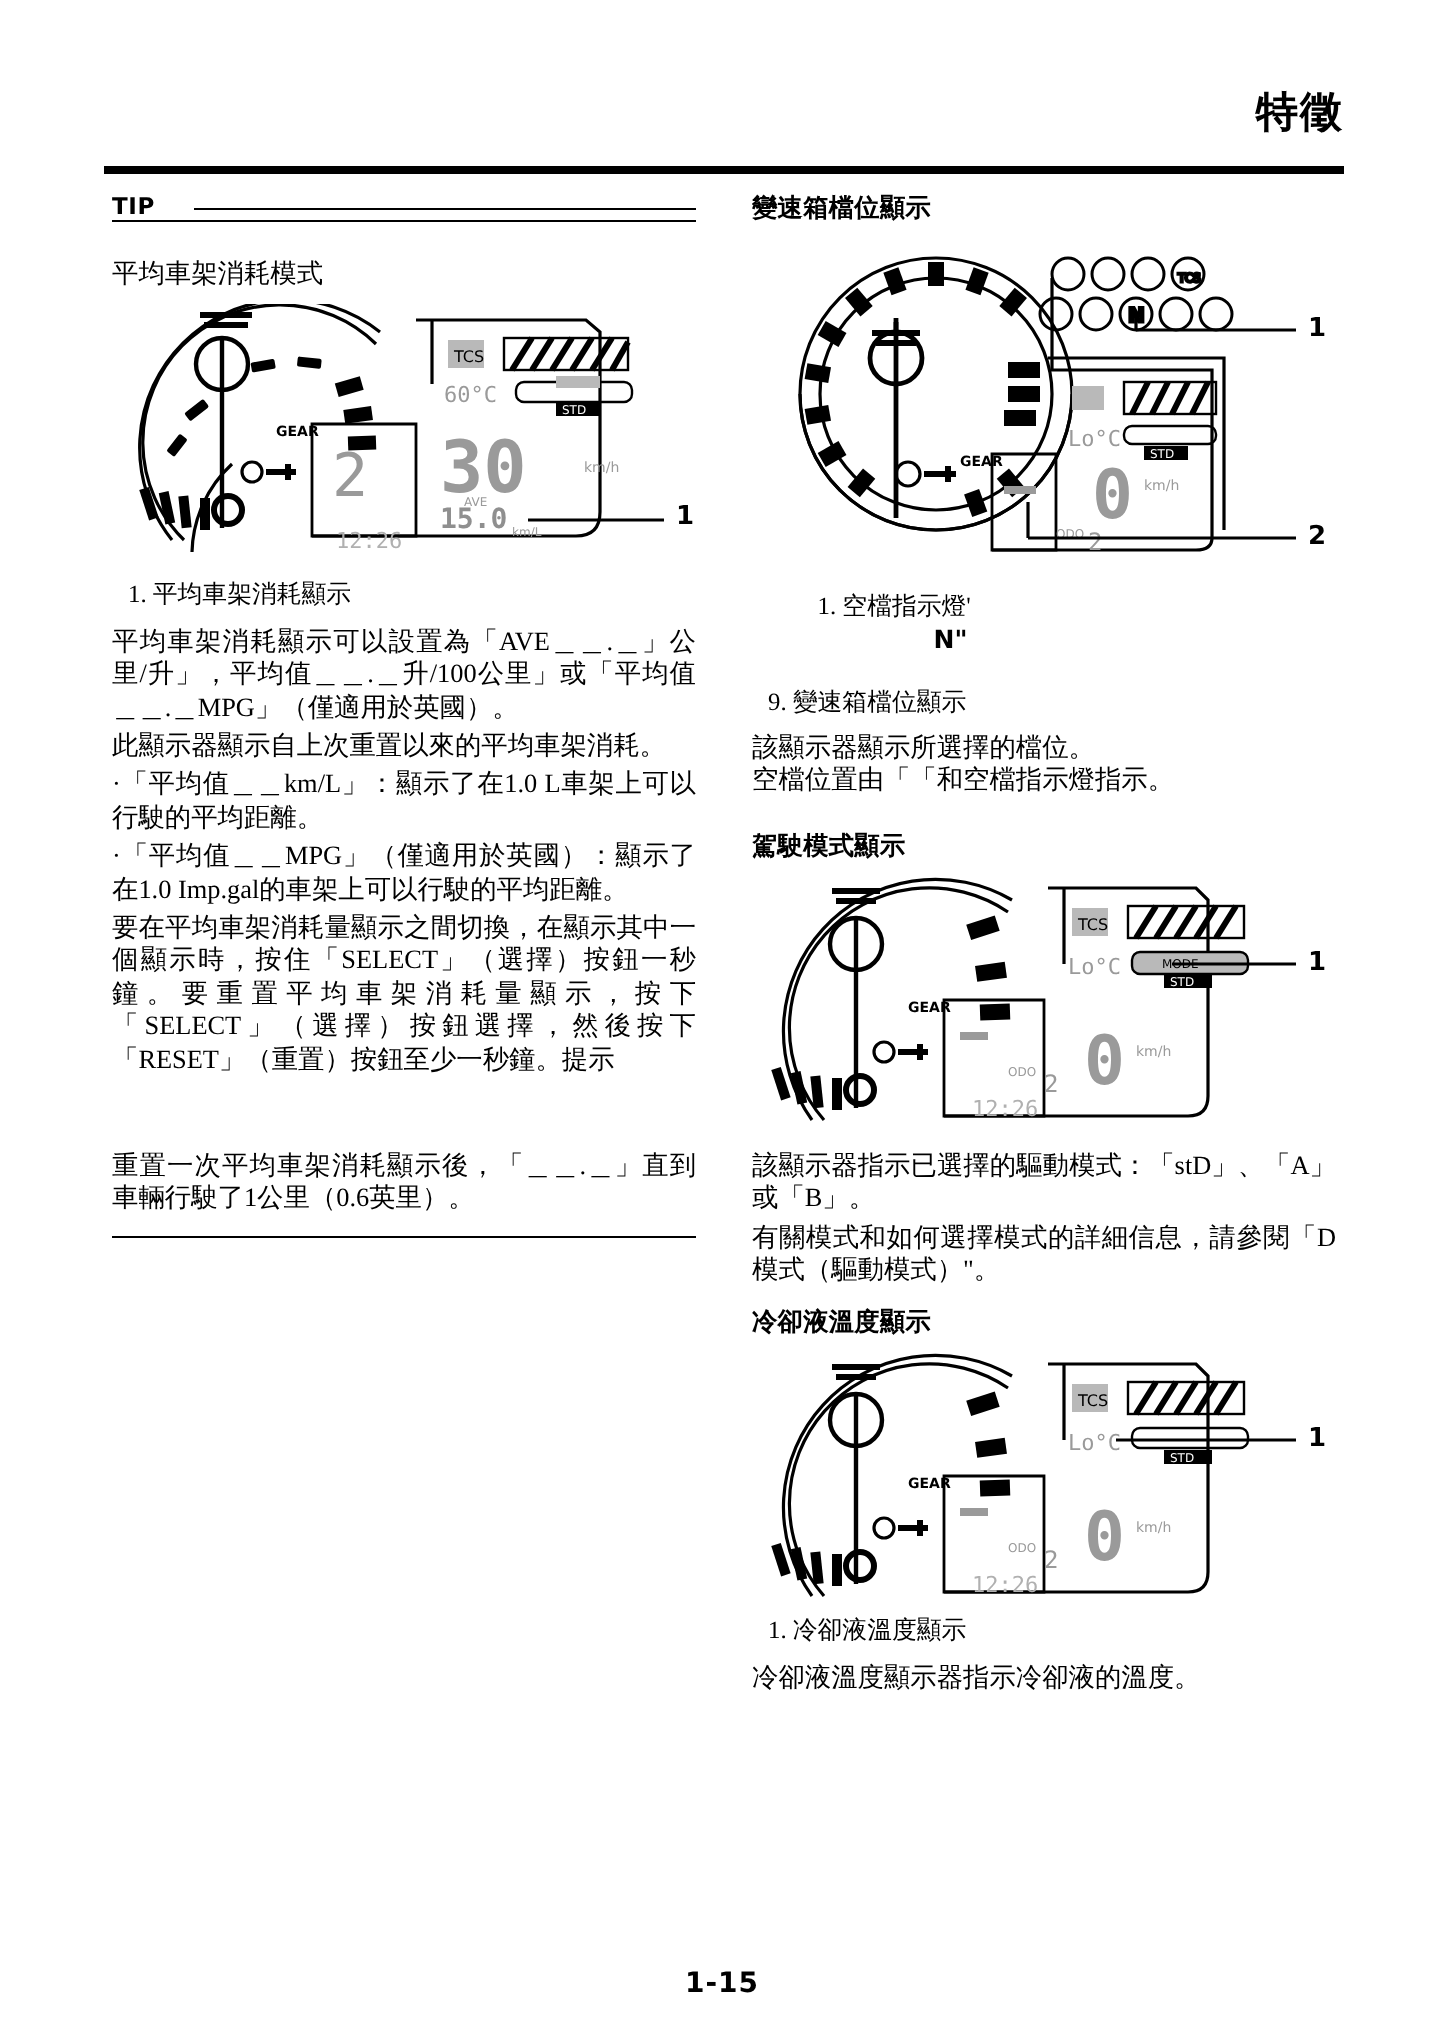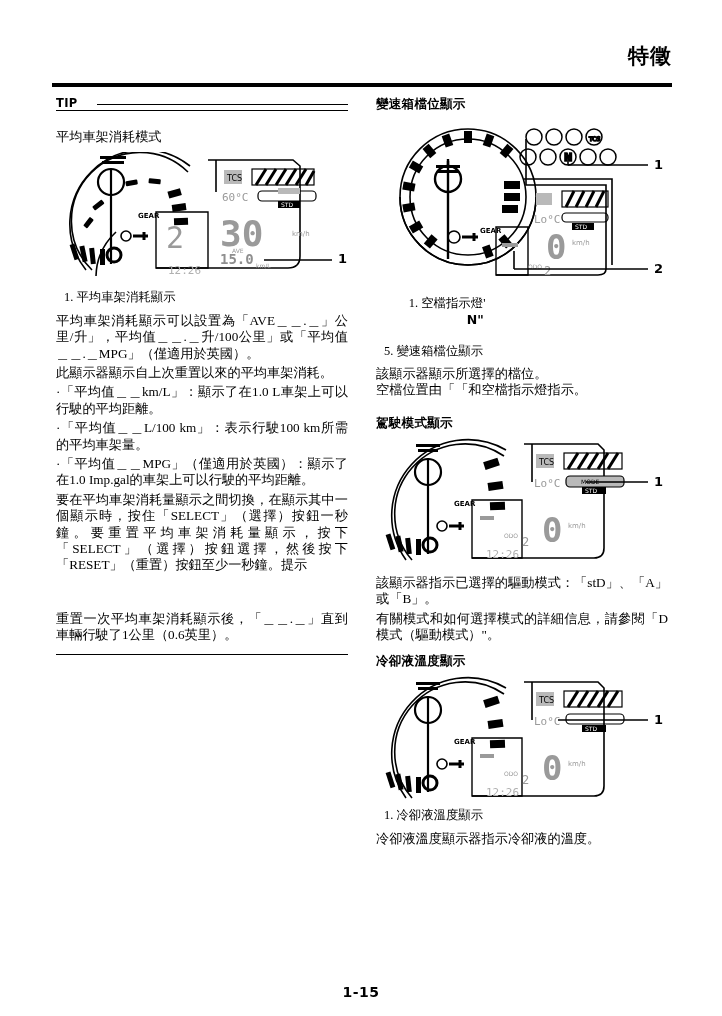--- a/index.html
+++ b/index.html
@@ -273,21 +273,20 @@
 
     <div class="legend">
       <div class="legend-row">1. 平均車架消耗顯示</div>
     </div>
 
     <div class="gap-s"></div>
 
     <p class="para">平均車架消耗顯示可以設置為「AVE＿＿.＿」公里/升」，平均值＿＿.＿升/100公里」或「平均值＿＿.＿MPG」（僅適用於英國）。</p>
     <p class="para">此顯示器顯示自上次重置以來的平均車架消耗。</p>
     <p class="para">·「平均值＿＿km/L」：顯示了在1.0 L車架上可以行駛的平均距離。</p>
-    <p class="para">·「平均值＿＿L/100 km」：表示行駛100 km所需的平均車架量。</p>
     <p class="para">·「平均值＿＿MPG」（僅適用於英國）：顯示了在1.0 Imp.gal的車架上可以行駛的平均距離。</p>
     <p class="para">要在平均車架消耗量顯示之間切換，在顯示其中一個顯示時，按住「SELECT」（選擇）按鈕一秒鐘。要重置平均車架消耗量顯示，按下「SELECT」（選擇）按鈕選擇，然後按下「RESET」（重置）按鈕至少一秒鐘。提示</p>
 
     <div class="gap-xl"></div>
 
     <p class="para">重置一次平均車架消耗顯示後，「＿＿.＿」直到車輛行駛了1公里（0.6英里）。</p>
 
     <div class="gap-s"></div>
     <div class="hrule"></div>
   </div>
@@ -419,21 +418,21 @@
       </svg>
       <div class="callout-num" style="position:absolute; left:278px; top:38px;">1</div>
       <div class="callout-num" style="position:absolute; left:278px; top:142px;">2</div>
     </div>
 
     <div class="legend">
       <div class="legend-row">
         <span>1. 空檔指示燈'</span>
         <span class="legend-n" style="margin-left:58px;">N"</span>
       </div>
-      <div class="legend-row">5. 變速箱檔位顯示</div>
+      <div class="legend-row">9. 變速箱檔位顯示</div>
     </div>
 
     <div class="gap-s"></div>
 
     <p class="para tight">該顯示器顯示所選擇的檔位。</p>
     <p class="para">空檔位置由「「和空檔指示燈指示。</p>
 
     <div class="gap-m"></div>
 
     <div class="section-head">駕駛模式顯示</div>

